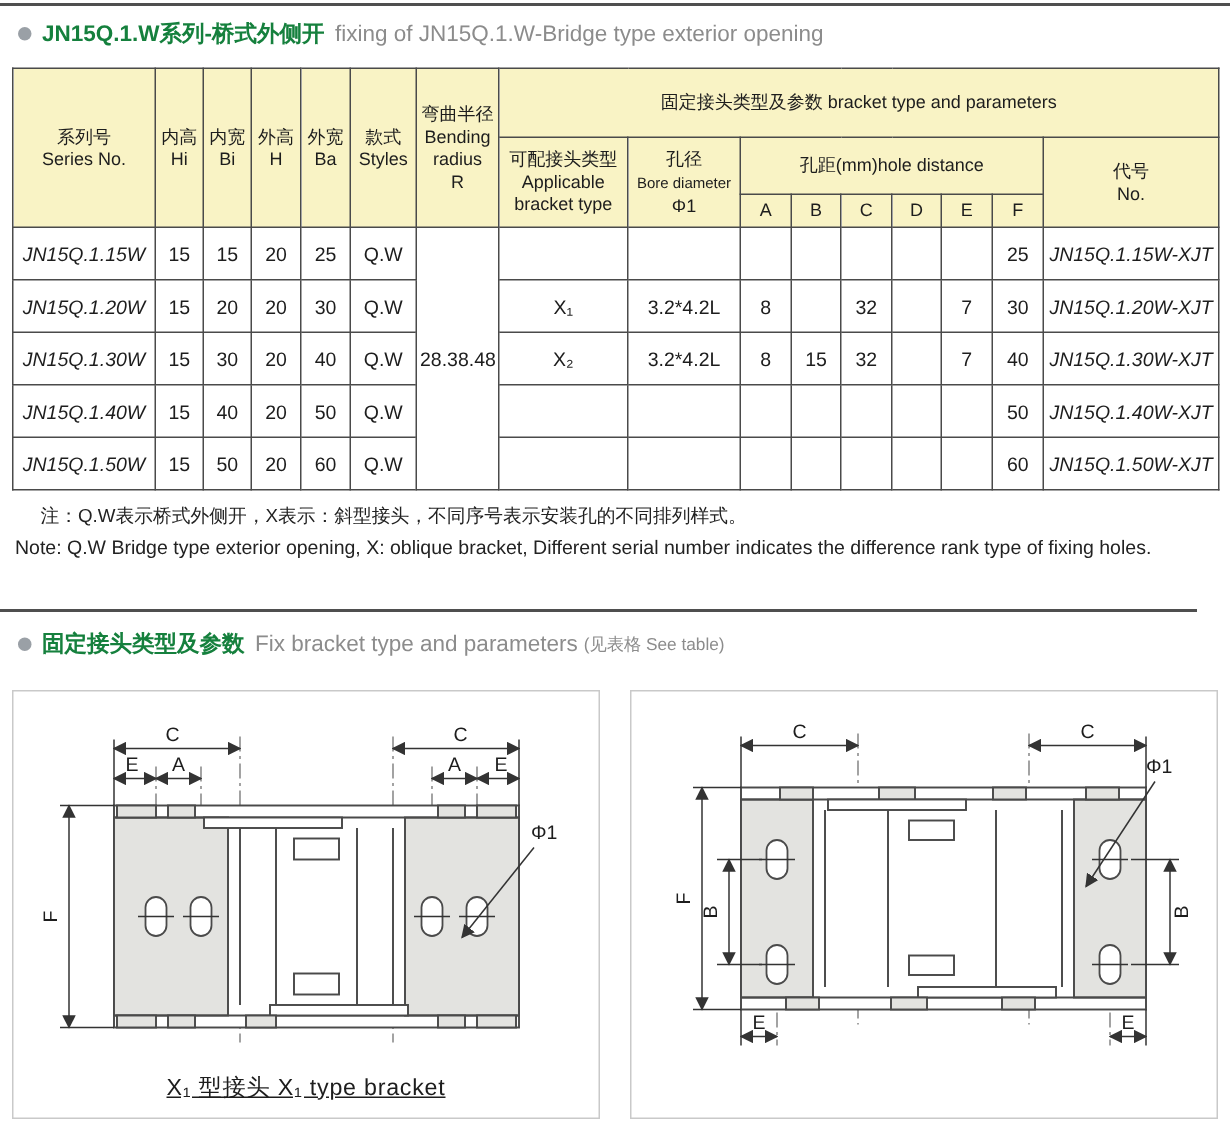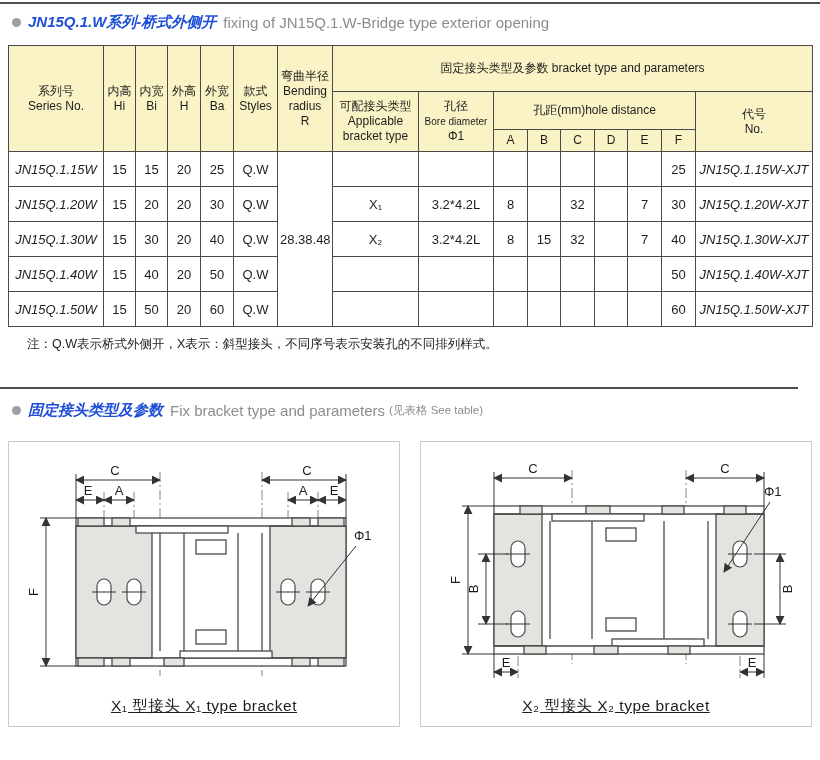--- a/index.html
+++ b/index.html
@@ -11,21 +11,21 @@
   }
   .page { width: 820px; height: 760px; position: relative; }
 
   .topline { border-top: 2px solid #4f4f4f; margin-top: 2px; }
 
   .title-row { display: flex; align-items: center; margin: 9px 10px 0 12px; }
   .bullet {
     width: 9px; height: 9px; border-radius: 50%;
     background: #9aa0a6; margin-right: 7px; flex: none;
   }
-  .title-zh { color: #1d4ed8; font-weight: bold; font-size: 15px; font-style: italic; }
+  .title-zh { color: #15803d; font-weight: bold; font-size: 15px; }
   .title-en { color: #8c8c8c; font-size: 15px; margin-left: 7px; }
   .see-table { color: #8c8c8c; font-size: 11.5px; margin-left: 4px; }
 
   
   table.spec {
     border-collapse: collapse; table-layout: fixed;
     width: 804px; margin: 13px 8px 0 8px;
   }
   table.spec th, table.spec td {
     border: 1px solid #4a4a4a;
@@ -211,20 +211,21 @@
       <td></td>
       <td></td>
       <td></td>
       <td>60</td>
       <td class="al">JN15Q.1.50W-XJT</td>
     </tr>
   </tbody>
     </table>
 
   <div class="note-zh">注：Q.W表示桥式外侧开，X表示：斜型接头，不同序号表示安装孔的不同排列样式。</div>
+  <div class="note-en">Note: Q.W Bridge type exterior opening, X: oblique bracket, Different serial number indicates the difference rank type of fixing holes.</div>
 
   <div class="divider"></div>
 
   <div class="title-row" style="margin-top:12px;">
     <span class="bullet"></span>
     <span class="title-zh">固定接头类型及参数</span>
     <span class="title-en">Fix bracket type and parameters</span>
     <span class="see-table">(见表格 See table)</span>
   </div>
 
@@ -376,17 +377,16 @@
           <text class="dlabel" x="109" y="25" text-anchor="middle">C</text>
           <text class="dlabel" x="301" y="25" text-anchor="middle">C</text>
           <text class="dlabel" transform="translate(36,132) rotate(-90)" text-anchor="middle">F</text>
           <text class="dlabel" transform="translate(54,141) rotate(-90)" text-anchor="middle">B</text>
           <text class="dlabel" transform="translate(368,141) rotate(-90)" text-anchor="middle">B</text>
           <text class="dlabel" x="82" y="219" text-anchor="middle">E</text>
           <text class="dlabel" x="328" y="219" text-anchor="middle">E</text>
           <text class="dlabel" x="340" y="48" text-anchor="start">Φ1</text>
         </g>
       </svg>
-      <div class="diagram-caption">X₂ 型接头   X₂ type bracket</div>
     </div>
 
   </div>
 </div>
 
 </body></html>

